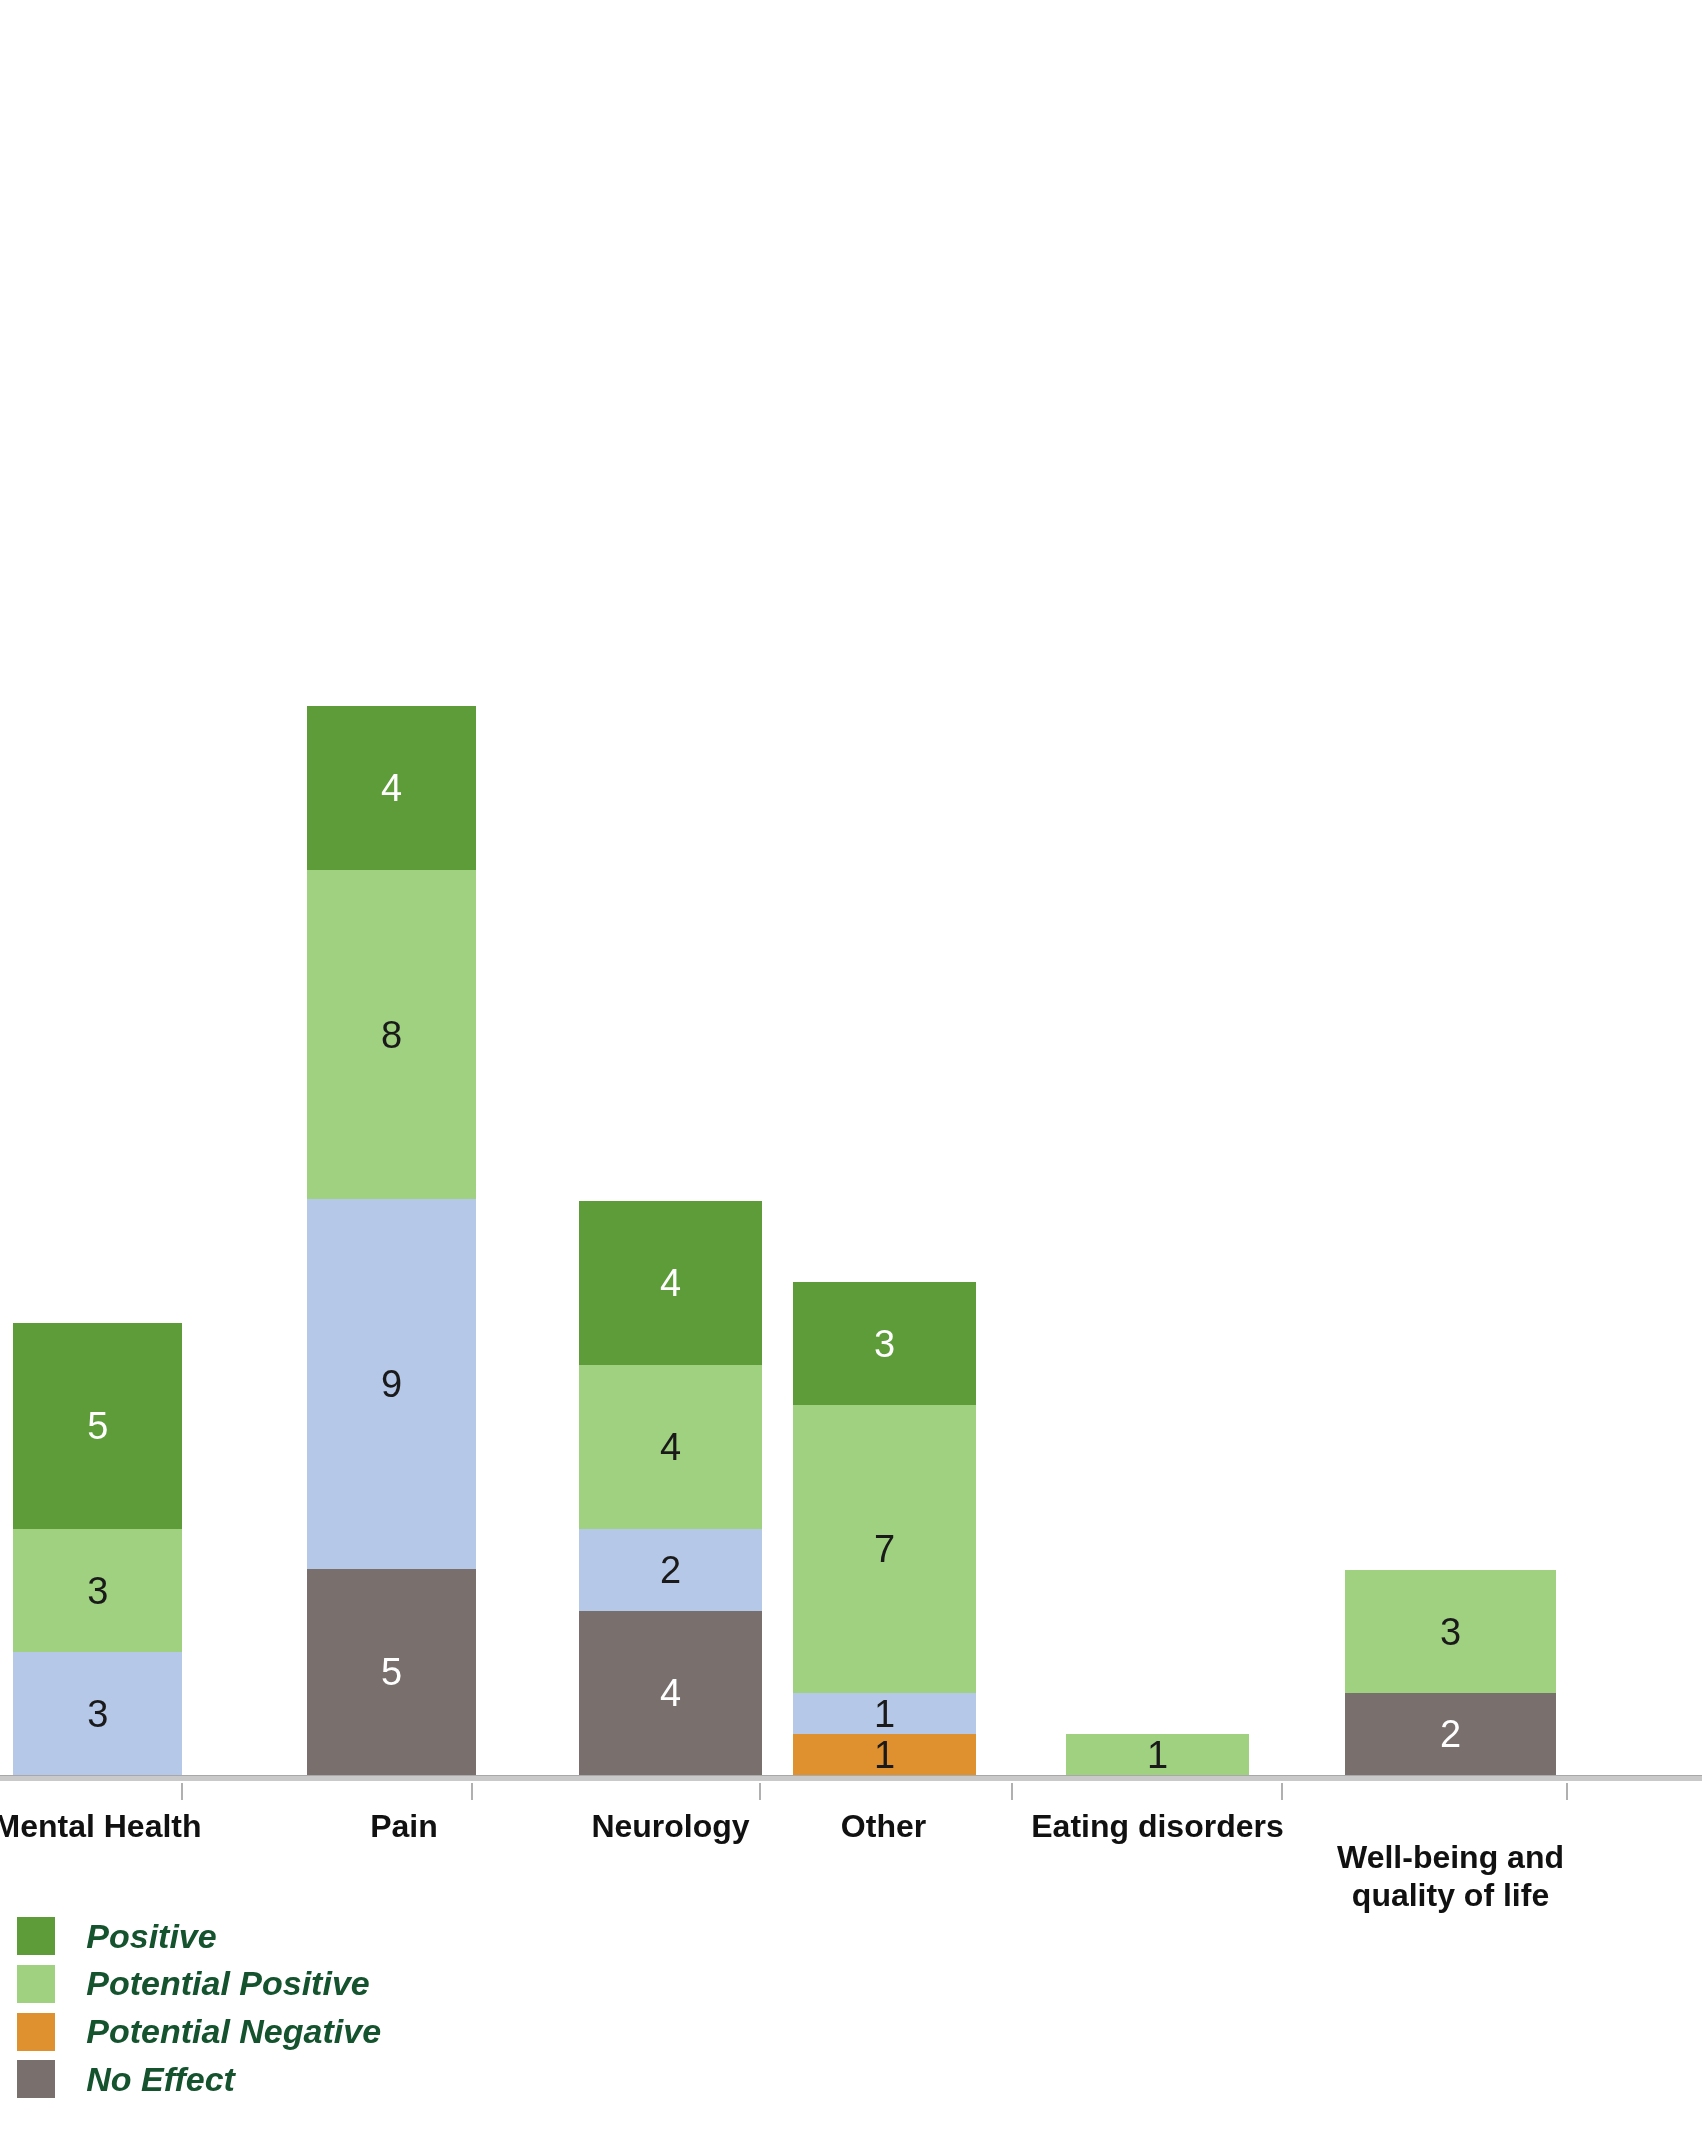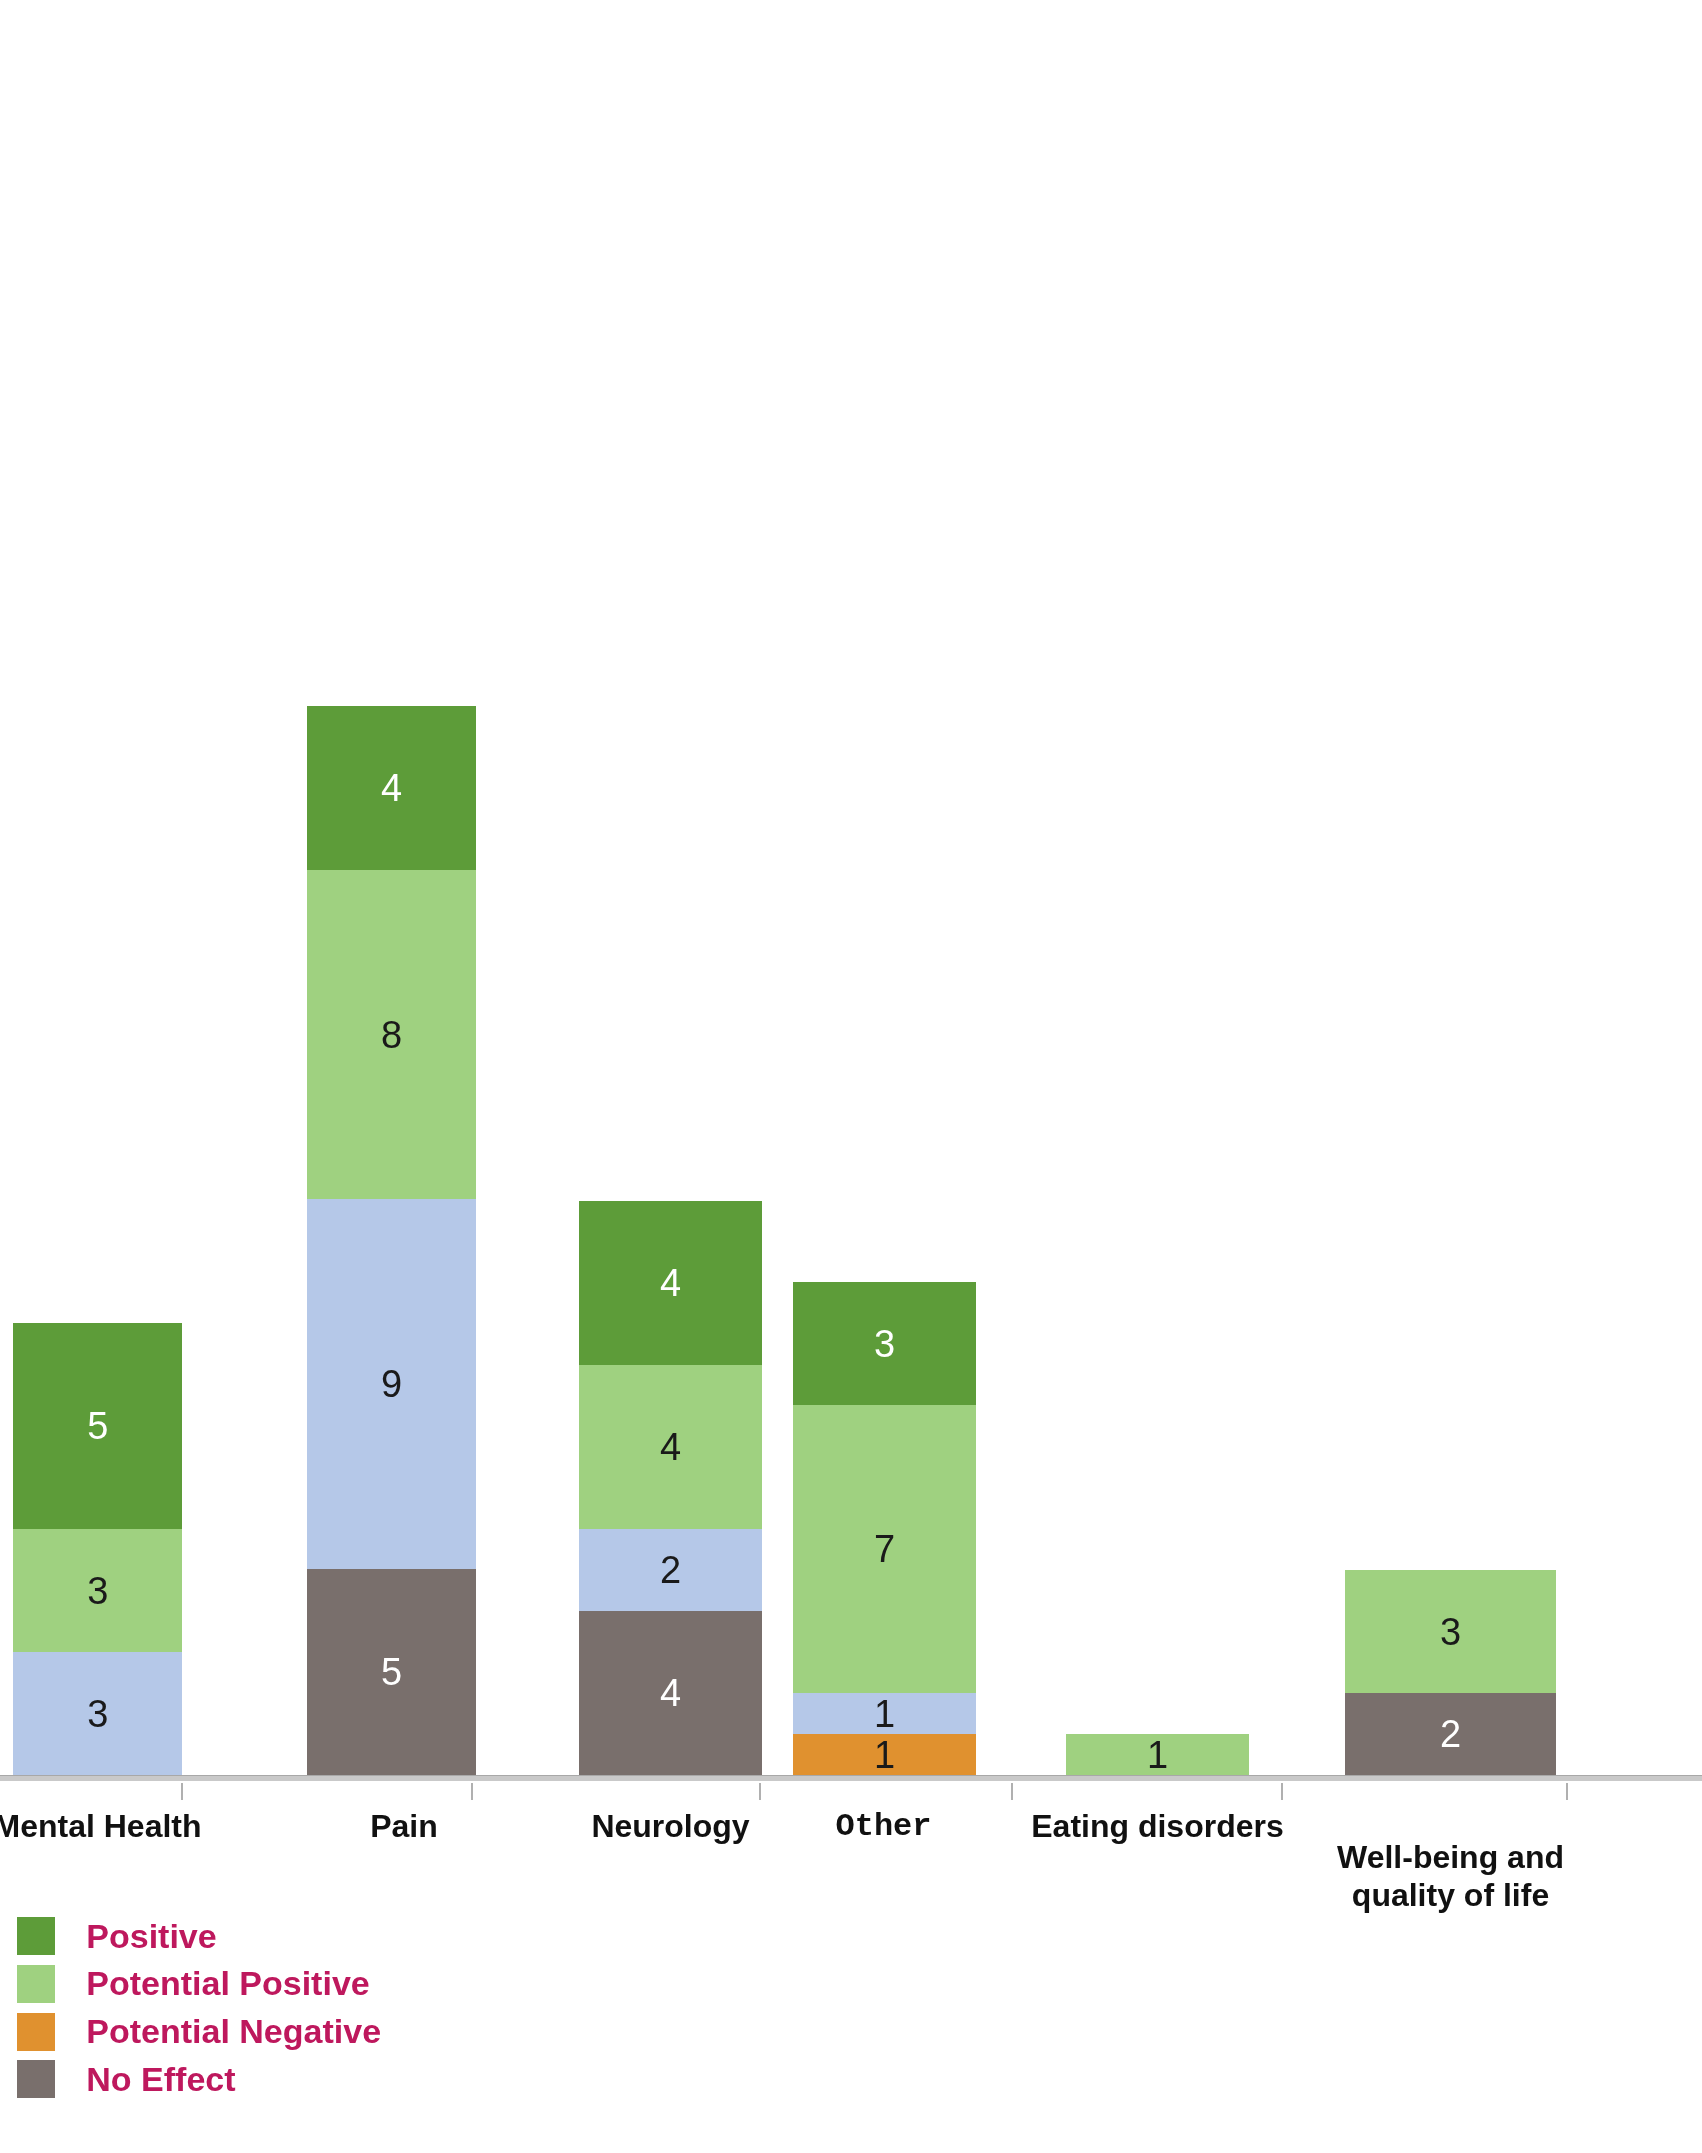--- a/index.html
+++ b/index.html
@@ -102,23 +102,24 @@
   }
   .legend-swatch {
     width: 38px;
     height: 38px;
     flex: 0 0 38px;
     margin-right: 31px;
   }
   .legend-text {
     font-size: 34px;
     font-weight: bold;
-    color: #be185d;
+    color: #14532d;
     font-family: "Liberation Sans", sans-serif;
     white-space: nowrap;
+    font-style: italic;
   }
 </style>
 </head>
 <body>
 
 <div id="chart-root">
 
   <div class="plot-area" id="plot-area">
       <div class="bar-group" style="left: 13.4px; width: 169px;">
         <div class="bar-segment" title="Mental Health / Positive: 5" style="height: 206px; background: rgb(93, 156, 57);">
@@ -202,21 +203,21 @@
   <div id="ticklabels-layer">
       <div class="tick-label" style="left: -104px; width: 403px;">
         <div>Mental Health</div>
       </div>
       <div class="tick-label" style="left: 190px; width: 428px;">
         <div>Pain</div>
       </div>
       <div class="tick-label" style="left: 469px; width: 403px;">
         <div>Neurology</div>
       </div>
-      <div class="tick-label" style="left: 682px; width: 403px; font-family: Liberation Mono, monospace;">
+      <div class="tick-label" style="left: 682px; width: 403px;">
         <div>Other</div>
       </div>
       <div class="tick-label" style="left: 956px; width: 403px;">
         <div>Eating disorders</div>
       </div>
       <div class="tick-label" style="left: 1249px; width: 403px; margin-top: 31px;">
         <div>Well-being and</div>
         <div>quality of life</div>
       </div>
     </div>

